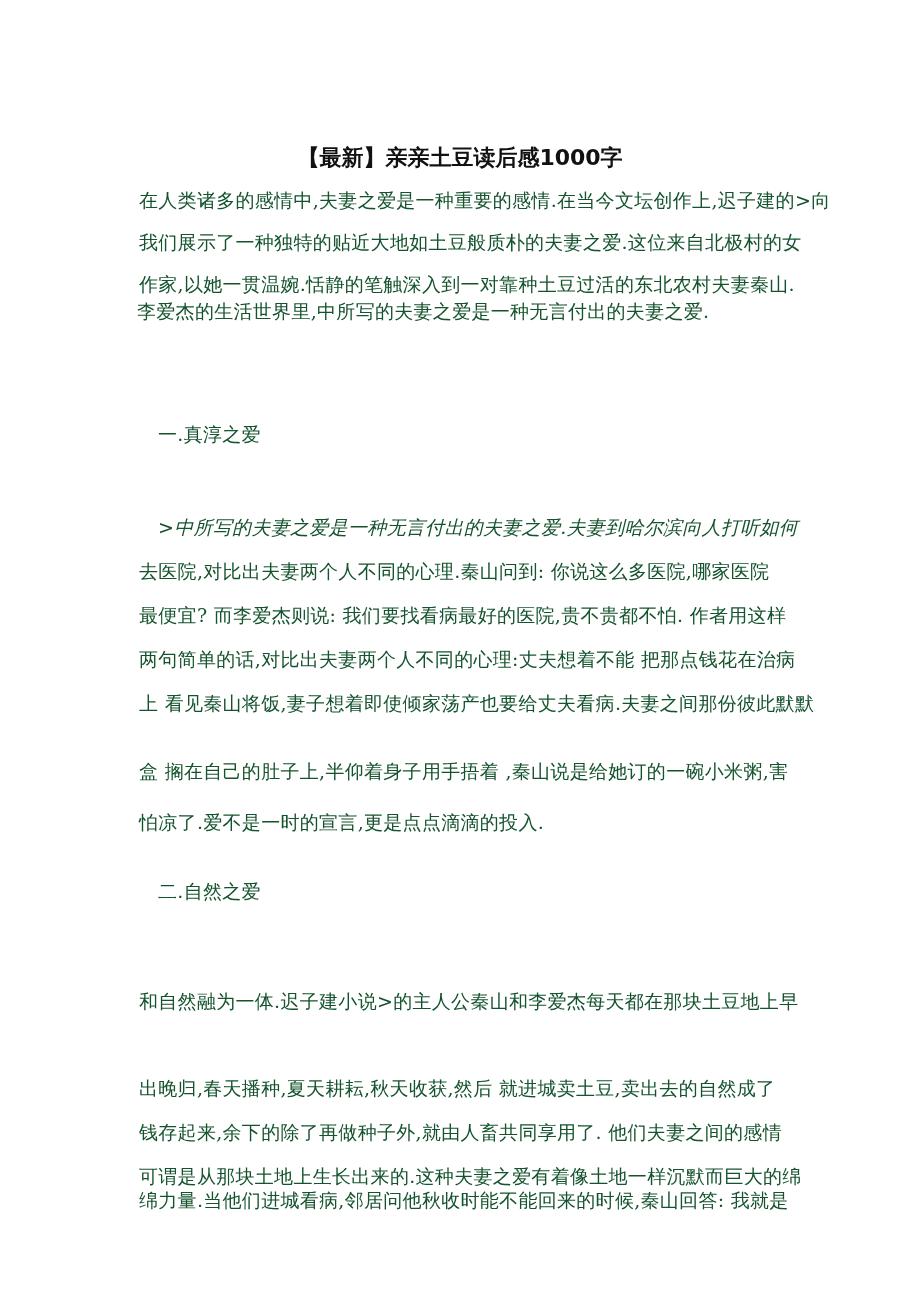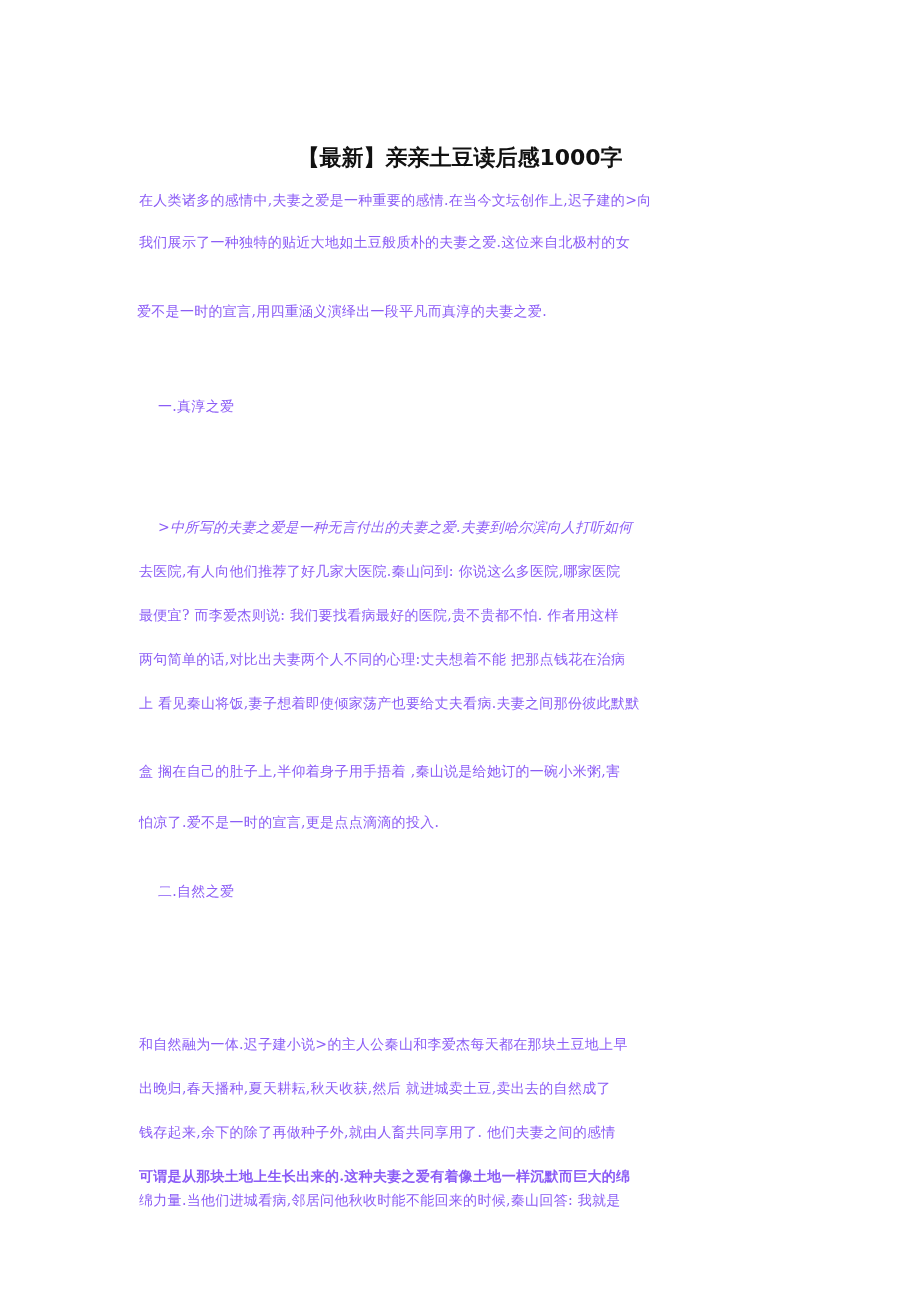--- a/index.html
+++ b/index.html
@@ -30,47 +30,48 @@
       text-align: center;
       font-family: "DejaVu Sans", "Liberation Sans", sans-serif;
       font-size: 22px;
       font-weight: bold;
       letter-spacing: 0px;
       color: #111;
     }
     .line {
       position: absolute;
       left: 139px;
-      font-size: 14px;
+      font-size: 19px;
       white-space: nowrap;
       letter-spacing: 0.3px;
-      color: #8b5cf6;
+      color: #14532d;
       line-height: 20px;
     }
   </style>
 </head>
 <body>
 
 <div class="page">
   <div class="title">【最新】亲亲土豆读后感1000字</div>
 
   <div class="line" style="top:190px;">在人类诸多的感情中,夫妻之爱是一种重要的感情.在当今文坛创作上,迟子建的&gt;向</div>
   <div class="line" style="top:232px;">我们展示了一种独特的贴近大地如土豆般质朴的夫妻之爱.这位来自北极村的女</div>
-  <div class="line" style="top:301px;left:137px;">爱不是一时的宣言,用四重涵义演绎出一段平凡而真淳的夫妻之爱.</div>
+  <div class="line" style="top:274px;">作家,以她一贯温婉.恬静的笔触深入到一对靠种土豆过活的东北农村夫妻秦山.</div>
+  <div class="line" style="top:301px;left:137px;">李爱杰的生活世界里,中所写的夫妻之爱是一种无言付出的夫妻之爱.</div>
 
-  <div class="line" style="top:396px;left:158px;">一.真淳之爱</div>
+  <div class="line" style="top:424px;left:158px;">一.真淳之爱</div>
 
   <div class="line" style="top:517px;left:158px;font-style:italic;">&gt;中所写的夫妻之爱是一种无言付出的夫妻之爱.夫妻到哈尔滨向人打听如何</div>
-  <div class="line" style="top:561px;">去医院,有人向他们推荐了好几家大医院.秦山问到: 你说这么多医院,哪家医院</div>
+  <div class="line" style="top:561px;">去医院,对比出夫妻两个人不同的心理.秦山问到: 你说这么多医院,哪家医院</div>
   <div class="line" style="top:605px;text-align:right;">最便宜? 而李爱杰则说: 我们要找看病最好的医院,贵不贵都不怕. 作者用这样</div>
   <div class="line" style="top:649px;">两句简单的话,对比出夫妻两个人不同的心理:丈夫想着不能  把那点钱花在治病</div>
   <div class="line" style="top:693px;">上  看见秦山将饭,妻子想着即使倾家荡产也要给丈夫看病.夫妻之间那份彼此默默</div>
   <div class="line" style="top:761px;">盒  搁在自己的肚子上,半仰着身子用手捂着 ,秦山说是给她订的一碗小米粥,害</div>
   <div class="line" style="top:812px;">怕凉了.爱不是一时的宣言,更是点点滴滴的投入.</div>
 
   <div class="line" style="top:881px;left:158px;">二.自然之爱</div>
 
-  <div class="line" style="top:1034px;">和自然融为一体.迟子建小说&gt;的主人公秦山和李爱杰每天都在那块土豆地上早</div>
+  <div class="line" style="top:991px;">和自然融为一体.迟子建小说&gt;的主人公秦山和李爱杰每天都在那块土豆地上早</div>
   <div class="line" style="top:1078px;">出晚归,春天播种,夏天耕耘,秋天收获,然后    就进城卖土豆,卖出去的自然成了</div>
   <div class="line" style="top:1122px;">钱存起来,余下的除了再做种子外,就由人畜共同享用了.    他们夫妻之间的感情</div>
-  <div class="line" style="top:1166px;font-weight:bold;">可谓是从那块土地上生长出来的.这种夫妻之爱有着像土地一样沉默而巨大的绵</div>
+  <div class="line" style="top:1166px;">可谓是从那块土地上生长出来的.这种夫妻之爱有着像土地一样沉默而巨大的绵</div>
   <div class="line" style="top:1190px;text-align:center;">绵力量.当他们进城看病,邻居问他秋收时能不能回来的时候,秦山回答: 我就是</div>
 </div>
 
 </body></html>

